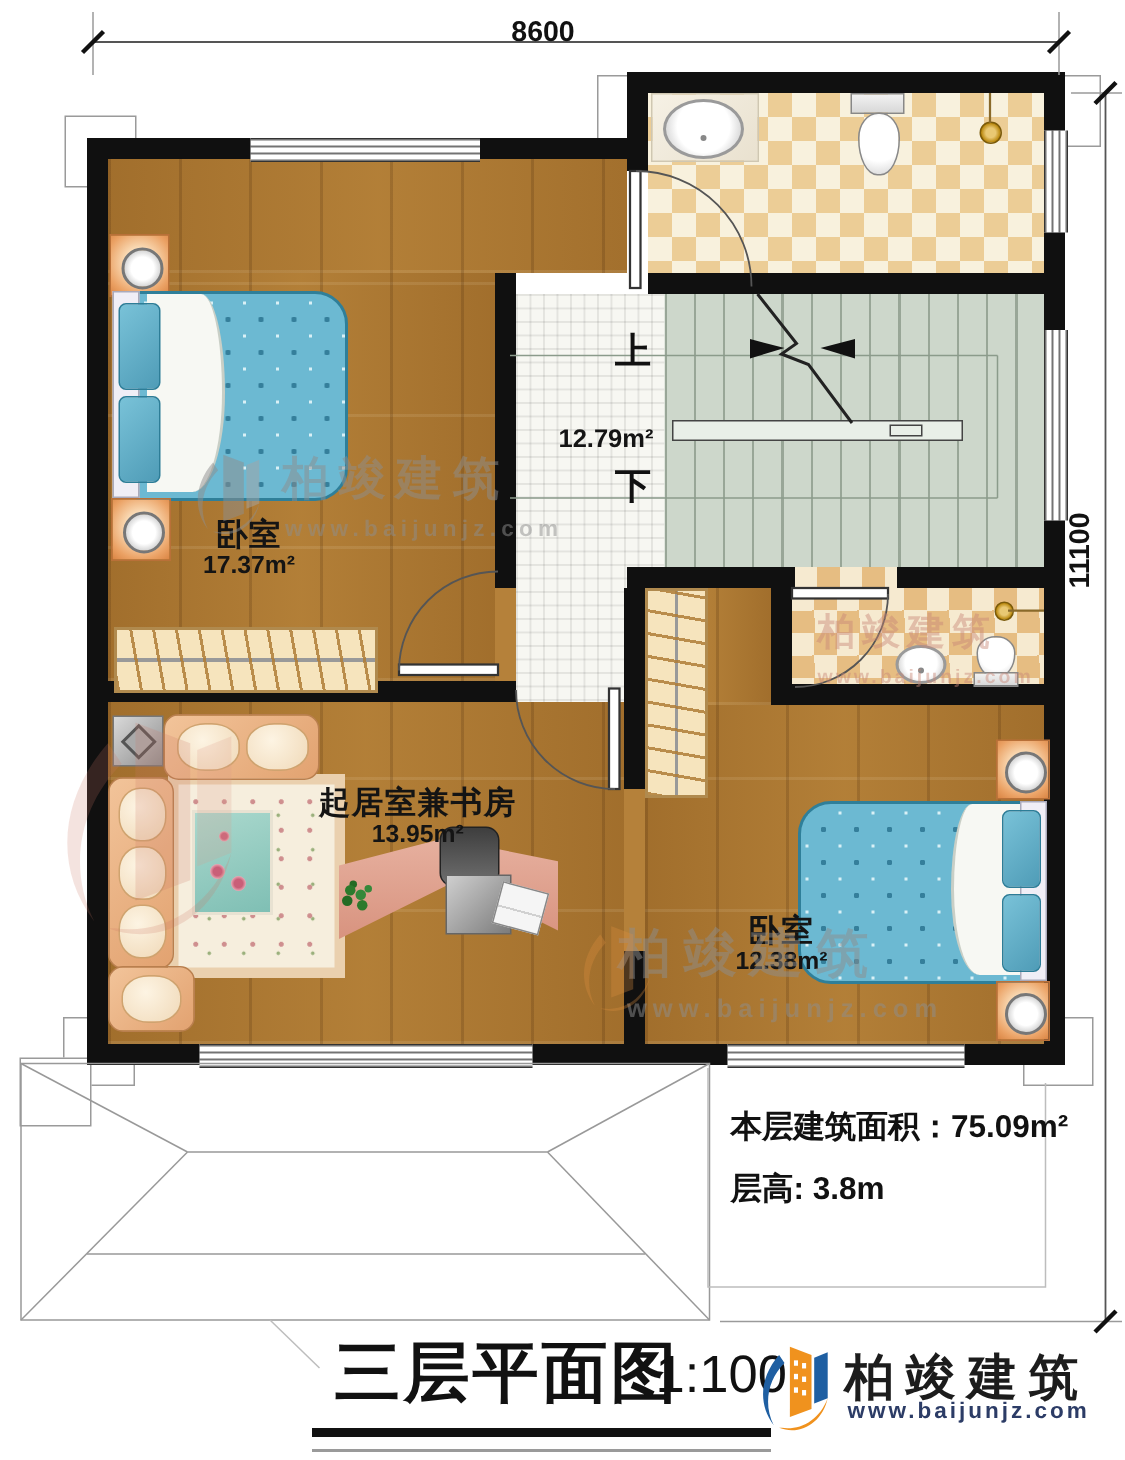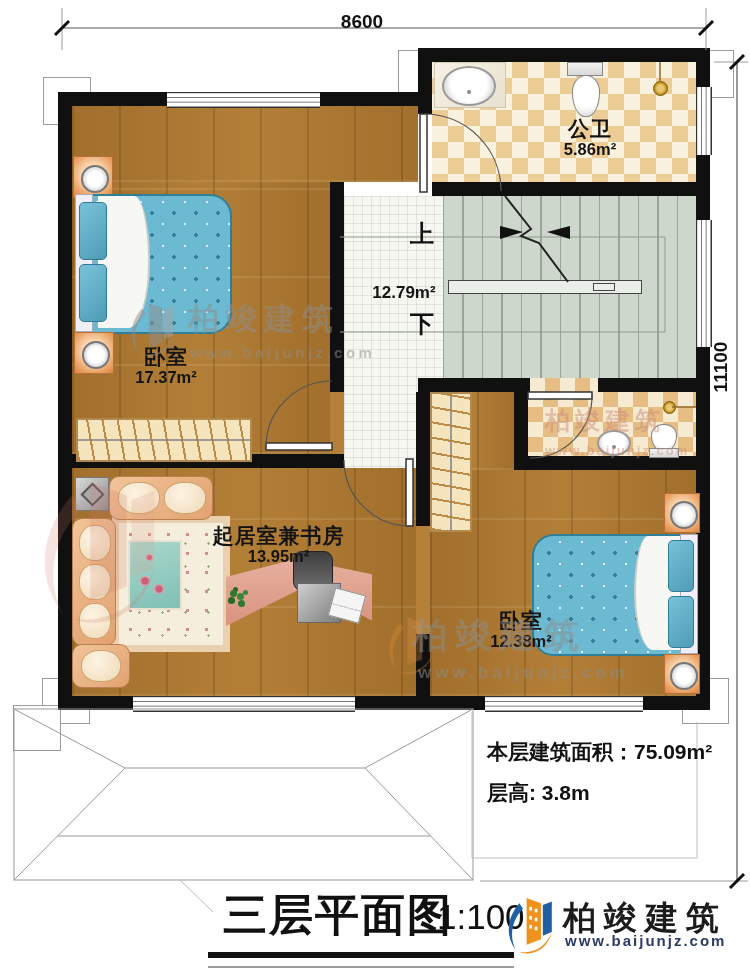--- a/index.html
+++ b/index.html
@@ -269,24 +269,20 @@
 
     <g stroke="#bdbdbd" stroke-width="1" fill="none">
       <polyline points="472,712 472,858 697,858 697,722"></polyline>
       <line x1="180" y1="880" x2="213" y2="912"></line>
     </g>
   </svg>
 
   <div class="abs dimtext" style="left:322px;top:11px;width:80px;">8600</div>
   <div class="abs dimtext" style="left:671px;top:356px;width:100px;transform:rotate(-90deg);">11100</div>
 
-  <div class="abs roomlabel" style="left:530px;top:118px;width:120px;">
-    <div class="nm">公卫</div>
-    <div class="ar">5.86m²</div>
-  </div>
   <div class="abs roomlabel" style="left:106px;top:346px;width:120px;">
     <div class="nm">卧室</div>
     <div class="ar">17.37m²</div>
   </div>
   <div class="abs roomlabel" style="left:364px;top:284px;width:80px;">
     <div class="ar" style="font-size:17px;">12.79m²</div>
   </div>
   <div class="abs roomlabel" style="left:196px;top:525px;width:165px;">
     <div class="nm">起居室兼书房</div>
     <div class="ar">13.95m²</div>

